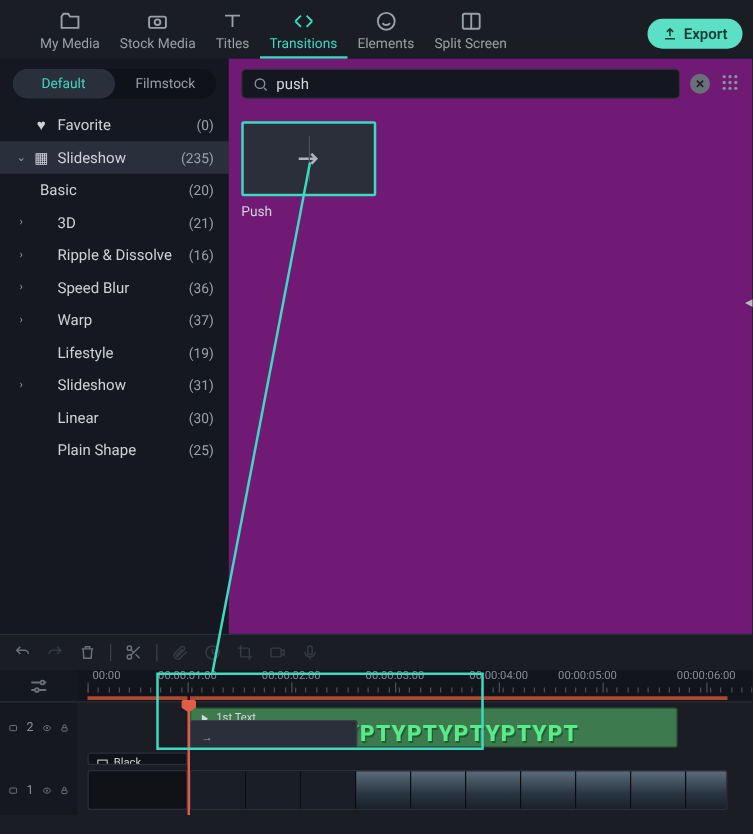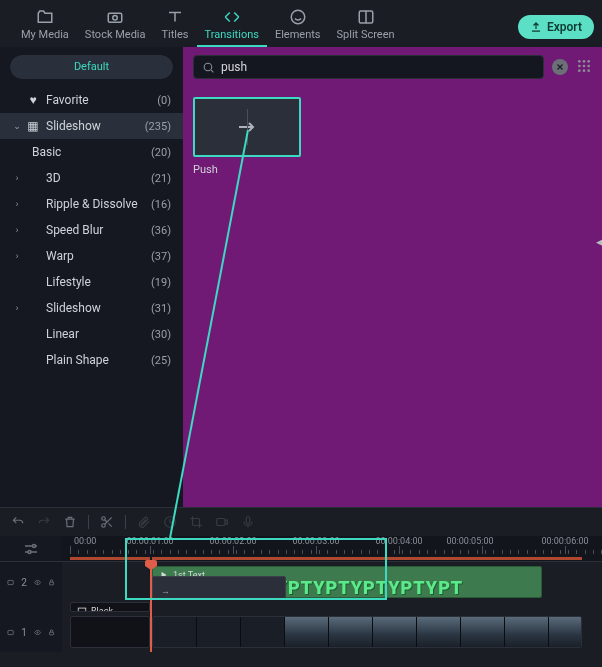--- a/index.html
+++ b/index.html
@@ -1,19 +1,19 @@
 <!DOCTYPE html>
 <html><head>
 <meta charset="utf-8">
 <style>
   * { margin: 0; padding: 0; box-sizing: border-box; font-family: -apple-system, BlinkMacSystemFont, "Segoe UI", Roboto, sans-serif; }
   body { background: #1a1d24; color: #b9bcc2; width: 602px; height: 667px; overflow: hidden; font-size: 12px; position: relative; }
 
   
-  .topbar { display: flex; align-items: center; padding: 6px 8px 0 13px; gap: 0; }
+  .topbar { display: flex; align-items: center; padding: 6px 8px 0 24px; gap: 0; }
   .topbar-item { display: flex; flex-direction: column; align-items: center; padding: 2px 8px; cursor: pointer; color: #9aa0a8; font-size: 11px; }
   .topbar-item .ico { height: 18px; display:flex;align-items:center;justify-content:center; margin-bottom:2px; }
   .topbar-item.active { color: #3dd9c1; border-bottom: 2px solid #3dd9c1; padding-bottom:4px; }
   .topbar-item:not(.active){ padding-bottom:6px;}
   .export-btn { margin-left: auto; background: #5be0c6; color: #0e3b33; border-radius: 14px; padding: 5px 12px; font-size: 12px; font-weight:600; display:flex; align-items:center; gap:5px; cursor:pointer; }
   .export-btn svg { width:12px; height:12px; }
 
   
   .main-row { display: flex; height: 460px; }
 
@@ -143,20 +143,21 @@
       </svg>
     <span>Export</span>
   </div>
 </div>
 
 <div class="main-row">
 
   <div class="sidebar">
     <div class="tabset">
       <div class="tab active">Default</div>
+      <div class="tab">Filmstock</div>
     </div>
 
     <div class="nav-item">
       <span class="ch"></span>
       <span class="ic">♥</span>
       <span class="label">Favorite</span>
       <span class="count">(0)</span>
     </div>
     <div class="nav-item selected">
       <span class="ch">⌄</span>

